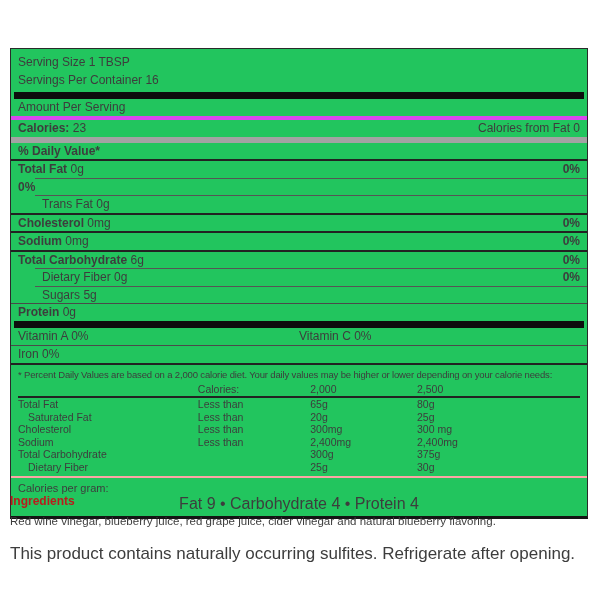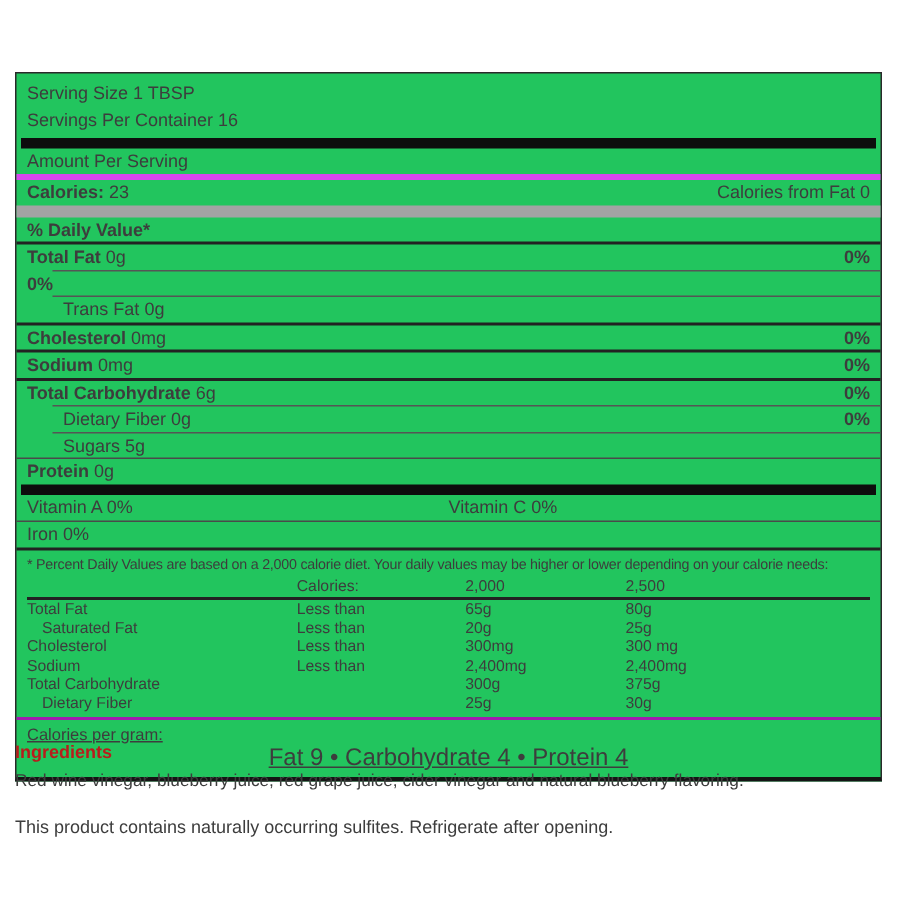--- a/index.html
+++ b/index.html
@@ -14,21 +14,21 @@
     background:#22c55e;
   }
 
   .serving-block { padding:4px 7px 3px; font-size:12px; line-height:18px; }
 
   .thick-bar { height:7px; background:#0d0d0d; margin:0 3px; }
 
   .row { display:flex; justify-content:space-between; align-items:center;
          font-size:12px; line-height:17px; padding:0 7px; }
   .amount-row { border-bottom:4px solid #d946ef; }
-  .calories-row { border-bottom:8px solid #a3a3a3; }
+  .calories-row { border-bottom:6px solid #a3a3a3; }
   .dvhead-row { justify-content:flex-start; font-weight:bold; line-height:16px;
                 border-bottom:2px solid #222; }
 
   .nrow { display:flex; justify-content:space-between; font-size:12px;
           line-height:15.5px; padding:1px 7px 0; }
   .nrow .b { font-weight:bold; }
   .nrow .dv { font-weight:bold; }
   .ind { padding-left:24px; }
   .sep-ind { border-bottom:1px solid #555; margin-left:24px; }
   .sep-full { border-bottom:2px solid #222; }
@@ -44,28 +44,28 @@
   .dvtable { font-size:10.5px; line-height:12.5px; padding:0 7px; }
   .trow { display:flex; }
   .trow .c1 { width:32%; }
   .trow .c2 { width:20%; }
   .trow .c3 { width:19%; }
   .trow .c4 { width:29%; }
   .trow .tind { padding-left:10px; }
   .thead { border-bottom:2px solid #222; }
   .thead .trow { padding-bottom:1px; }
 
-  .cpg { border-top:2px solid #a21caf; margin-top:3px; padding:3px 7px 5px;
-         font-size:11px; line-height:14px;text-decoration:underline; }
+  .cpg { border-top:2px solid #fca5a5; margin-top:3px; padding:3px 7px 5px;
+         font-size:11px; line-height:14px; }
   .cpg-values { text-align:center; font-size:16px; padding-top:2px; }
 
   .ingredients { position:absolute; left:10px; top:494px; width:578px; }
   .ing-head { font-weight:bold; font-size:12px; color:#b91c1c; }
   .ing-text { font-size:11.5px; margin-top:7px; color:#3d3d3d; }
-  .ing-note { font-size:12px; margin-top:17px; color:#3d3d3d; }
+  .ing-note { font-size:17px; margin-top:17px; color:#3d3d3d; }
 </style>
 </head>
 <body>
 
 <div class="page">
   <div class="nf-box">
 
     <div class="serving-block">
       <div>Serving Size 1 TBSP</div>
       <div>Servings Per Container 16</div>

